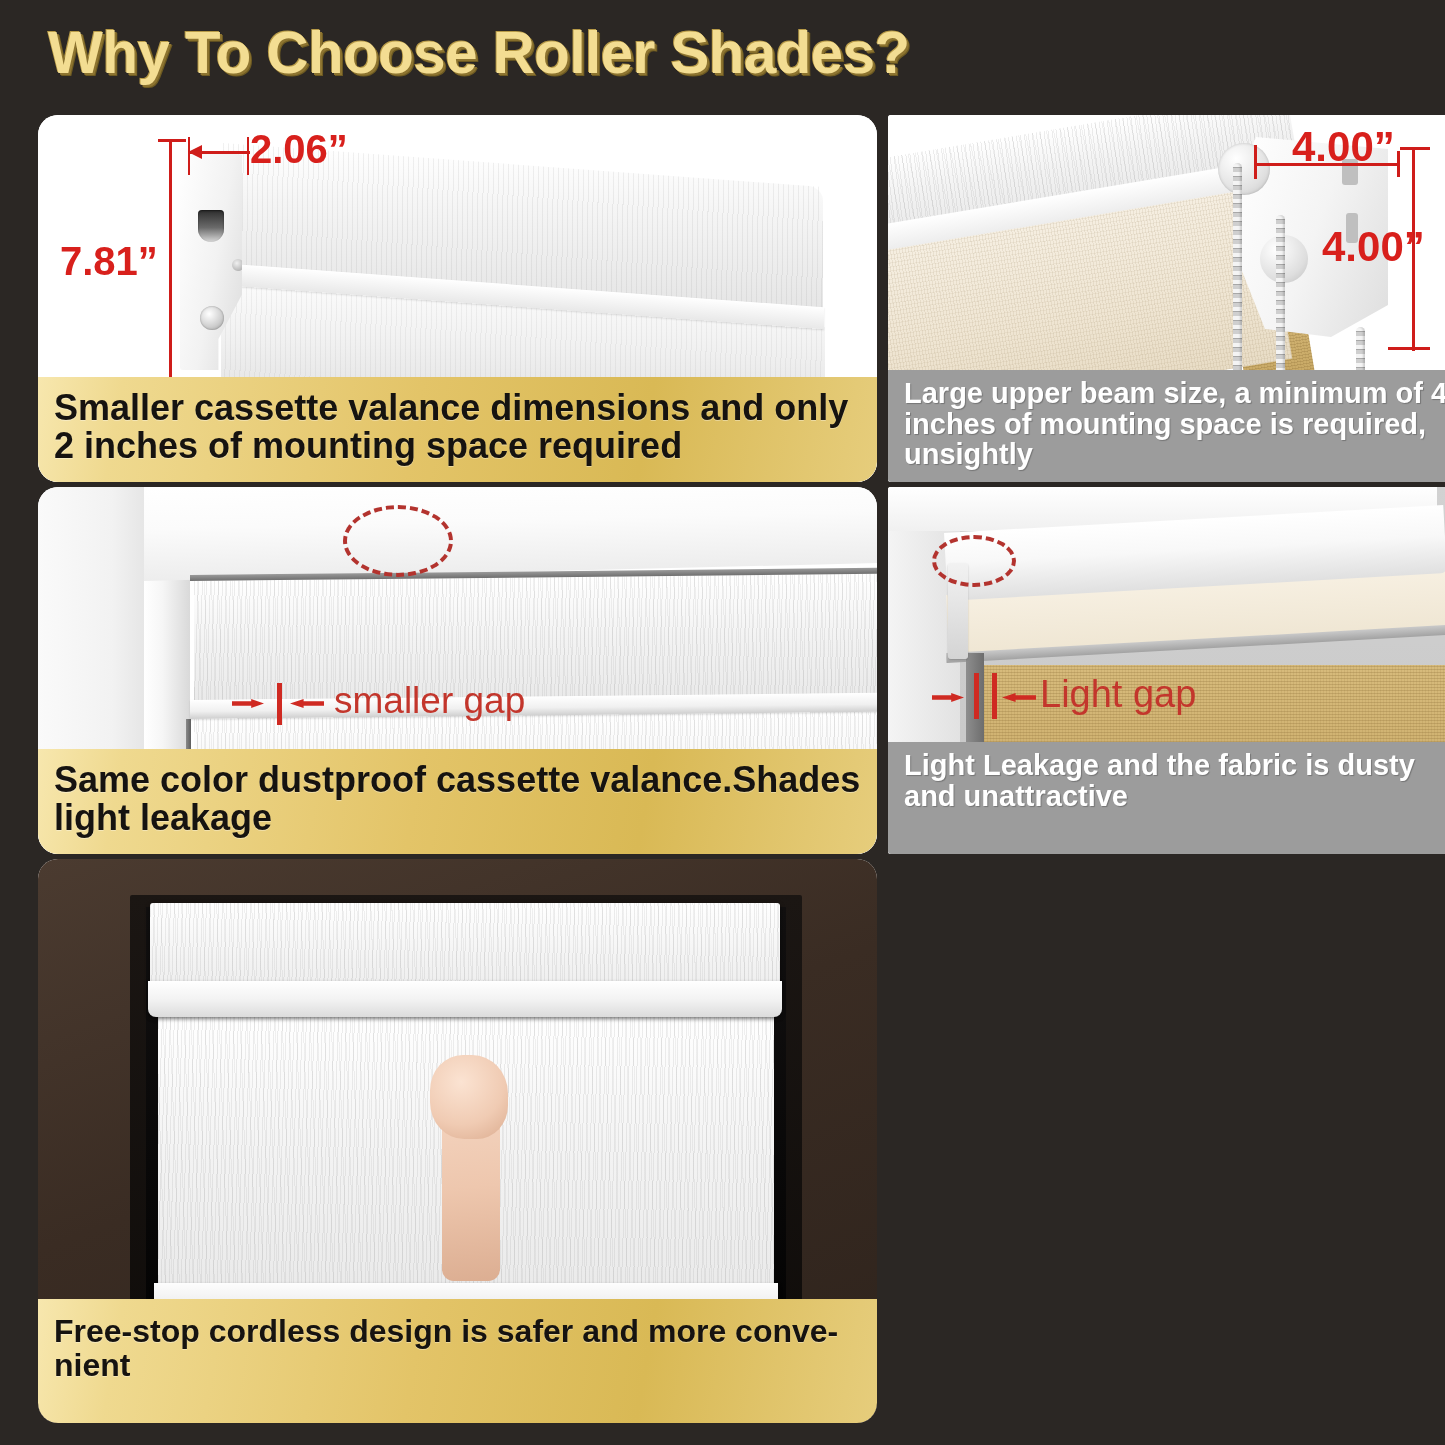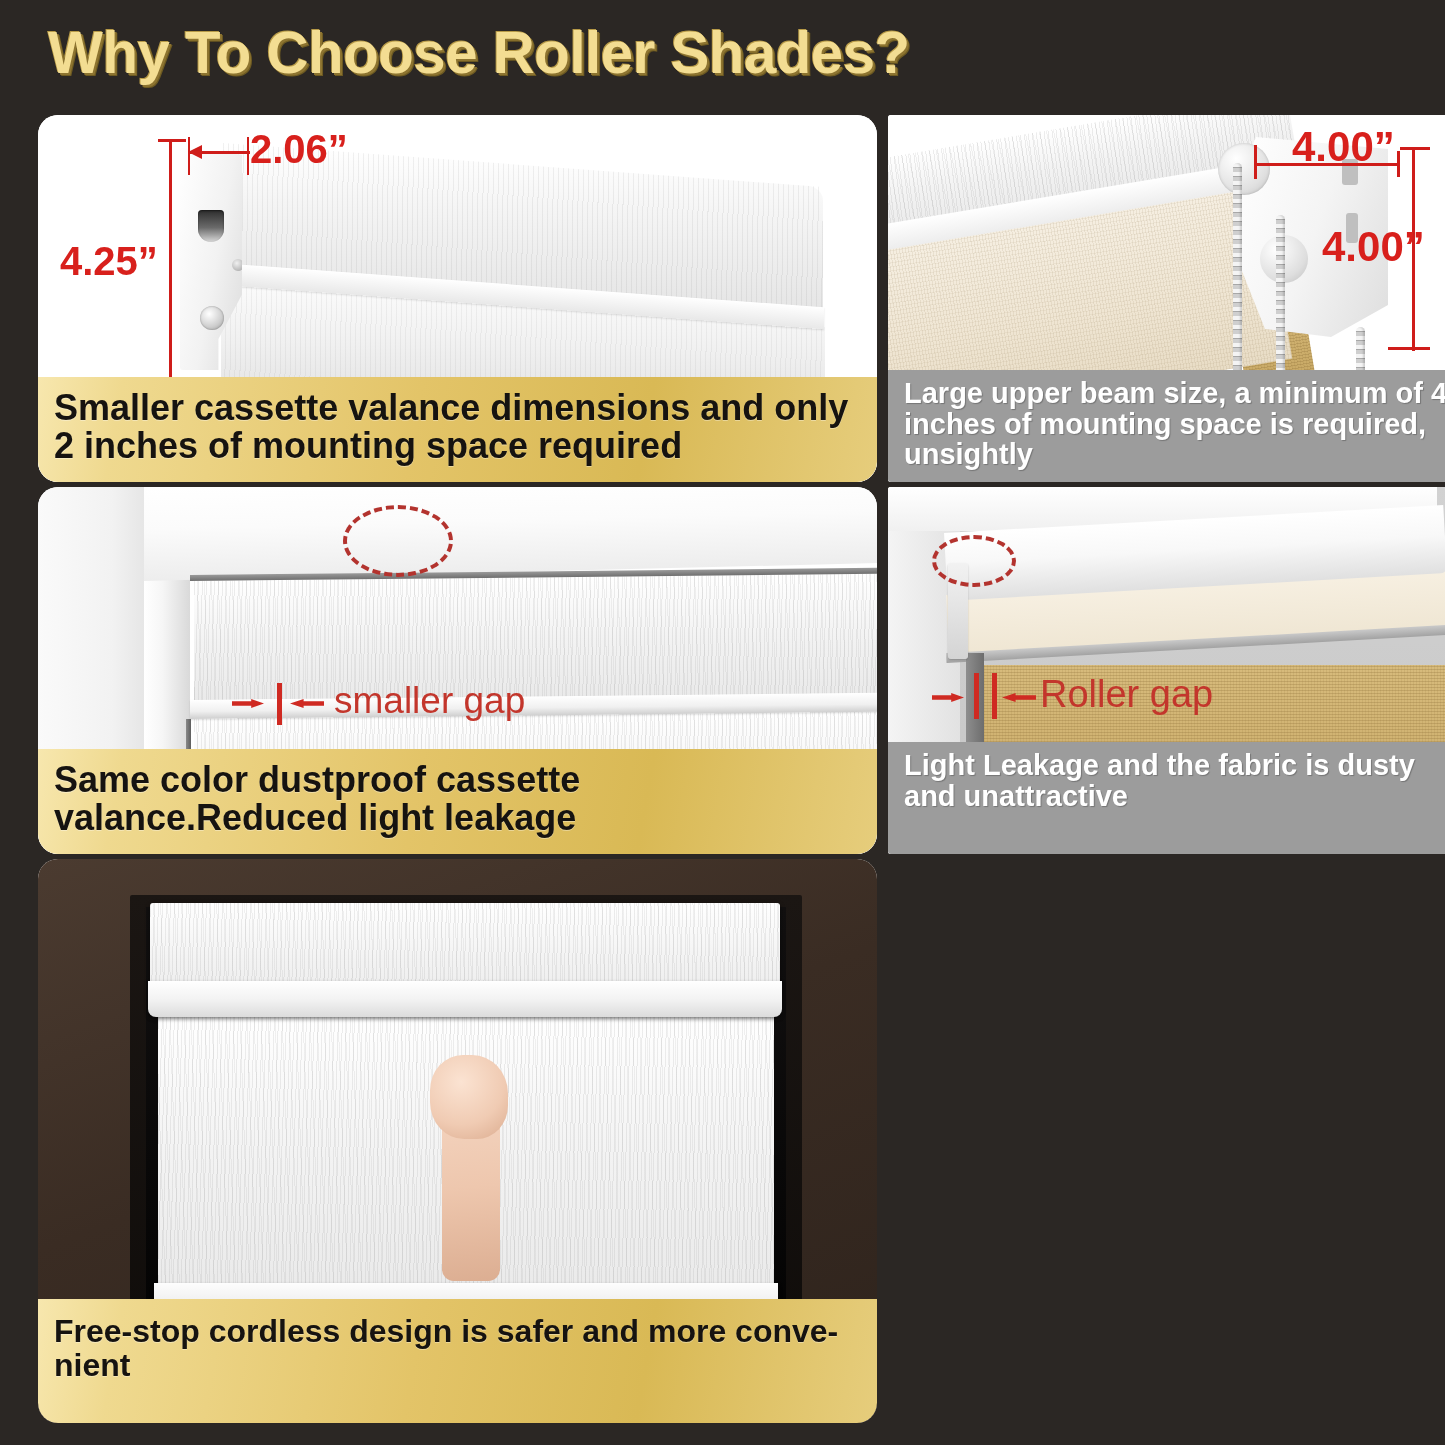--- a/index.html
+++ b/index.html
@@ -306,21 +306,21 @@
 
         <div class="dimline" style="left:150px; top:22px; width:2px; height:38px;"></div>
         <div class="dimline" style="left:209px; top:22px; width:2px; height:38px;"></div>
         <div class="dimline" style="left:150px; top:36px; width:62px; height:3px;"></div>
         <div class="dimline" style="left:150px; top:30px; width:14px; height:14px; clip-path:polygon(0 50%,100% 0,100% 100%); background:#cf1d1a;"></div>
         <div class="dimlabel" style="left:212px; top:12px; font-size:40px;">2.06”</div>
 
         <div class="dimline" style="left:131px; top:24px; width:3px; height:254px;"></div>
         <div class="dimline" style="left:120px; top:24px; width:28px; height:3px;"></div>
         <div class="dimline" style="left:120px; top:275px; width:28px; height:3px;"></div>
-        <div class="dimlabel" style="left:22px; top:124px; font-size:40px;">4.25”</div>
+        <div class="dimlabel" style="left:22px; top:124px; font-size:40px;">7.81”</div>
       </div>
       <div class="caption gold">Smaller cassette valance dimensions and only 2 inches of mounting space required</div>
     </div>
 
     <div class="panel right row1" id="p2">
       <div class="media">
         <div class="scene"></div>
         <div class="rollTop fabric-white"></div>
         <div class="rollLip"></div>
         <div class="sheerPanel fabric-cream"></div>
@@ -359,42 +359,42 @@
         <div class="shadeB fabric-white"></div>
         <div class="gapline"></div>
 
         <div class="dashed-ell" style="left:305px; top:18px; width:110px; height:72px;"></div>
 
         <div class="dimline" style="left:194px; top:212px; width:32px; height:9px; background:#cf2a22; clip-path:polygon(0 25%,60% 25%,60% 0,100% 50%,60% 100%,60% 75%,0 75%);"></div>
         <div class="dimline" style="left:239px; top:196px; width:5px; height:42px; background:#cf2a22;"></div>
         <div class="dimline" style="left:252px; top:212px; width:34px; height:9px; background:#cf2a22; clip-path:polygon(100% 25%,40% 25%,40% 0,0 50%,40% 100%,40% 75%,100% 75%);"></div>
         <div class="gaplabel" style="left:296px; top:193px; font-size:37px;">smaller gap</div>
       </div>
-      <div class="caption gold">Same color dustproof cassette valance.Reduced light leakage</div>
+      <div class="caption gold">Same color dustproof cassette valance.Shades light leakage</div>
     </div>
 
     <div class="panel right row2" id="p4">
       <div class="media">
         <div class="bg"></div>
         <div class="ceiling"></div>
         <div class="wallWhite"></div>
         <div class="beam"></div>
         <div class="creamband"></div>
         <div class="railshadow"></div>
         <div class="tanfab fabric-tan"></div>
         <div class="gapdark"></div>
         <div class="mount"></div>
 
         <div class="dashed-ell" style="left:44px; top:48px; width:84px; height:52px;"></div>
 
         <div class="dimline" style="left:44px; top:206px; width:32px; height:9px; background:#cf2a22; clip-path:polygon(0 25%,60% 25%,60% 0,100% 50%,60% 100%,60% 75%,0 75%);"></div>
         <div class="dimline" style="left:86px; top:186px; width:5px; height:46px; background:#cf2a22;"></div>
         <div class="dimline" style="left:104px; top:186px; width:5px; height:46px; background:#cf2a22;"></div>
         <div class="dimline" style="left:114px; top:206px; width:34px; height:9px; background:#cf2a22; clip-path:polygon(100% 25%,40% 25%,40% 0,0 50%,40% 100%,40% 75%,100% 75%);"></div>
-        <div class="gaplabel" style="left:152px; top:186px; font-size:38px;">Roller gap</div>
+        <div class="gaplabel" style="left:152px; top:186px; font-size:38px;">Light gap</div>
       </div>
       <div class="caption gray">Light Leakage and the fabric is dusty and unattractive</div>
     </div>
 
     <div class="panel left row3" id="p5">
       <div class="media">
         <div class="room"></div>
         <div class="recess"></div>
         <div class="innerwall"></div>
 

